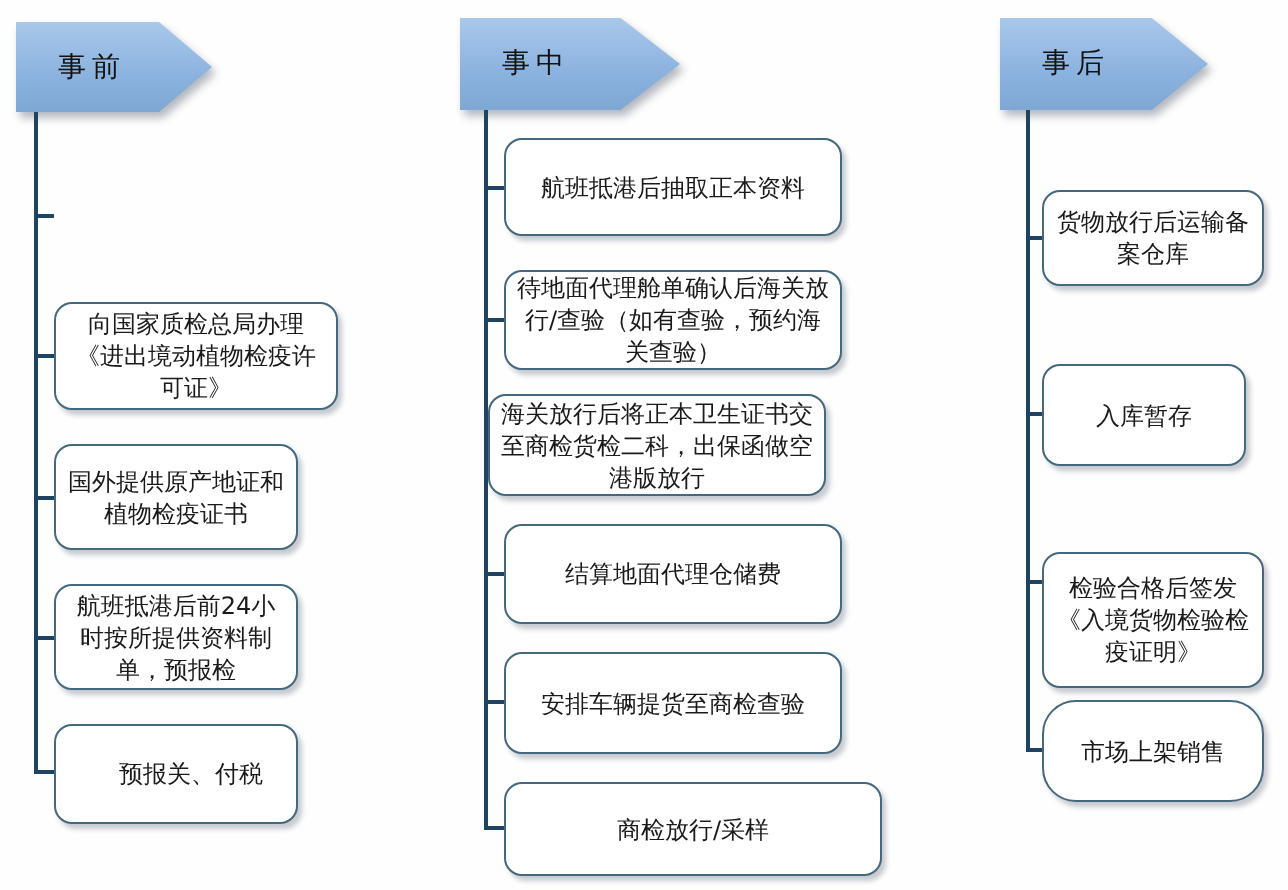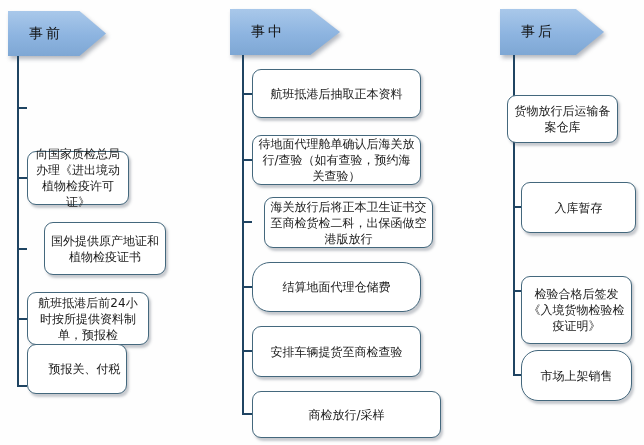--- a/index.html
+++ b/index.html
@@ -37,86 +37,86 @@
 <div id="stage">
 
   <div class="header-wrap" style="left:8px;top:11px;width:98px;height:45px;">
     <div class="header">事前</div>
   </div>
   <div class="vline" style="left:17px;top:56px;height:331px;"></div>
 
   <div class="stub" style="left:17px;top:107px;width:10px;"></div>
 
   <div class="stub" style="left:17px;top:177px;width:10px;"></div>
-  <div class="box" style="left:27px;top:151px;width:102px;height:54px;">
+  <div class="box" style="left:27px;top:151px;width:142px;height:54px;">
     <span>向国家质检总局办理《进出境动植物检疫许可证》</span>
   </div>
 
   <div class="stub" style="left:17px;top:248px;width:10px;"></div>
-  <div class="box" style="left:44px;top:222px;width:122px;height:53px;">
+  <div class="box" style="left:27px;top:222px;width:122px;height:53px;">
     <span>国外提供原产地证和植物检疫证书</span>
   </div>
 
   <div class="stub" style="left:17px;top:318px;width:10px;"></div>
   <div class="box" style="left:27px;top:292px;width:122px;height:53px;">
     <span>航班抵港后前24小时按所提供资料制单，预报检</span>
   </div>
 
   <div class="stub" style="left:17px;top:385px;width:10px;"></div>
-  <div class="box" style="left:27px;top:344px;width:100px;height:50px;padding-left:20px;">
+  <div class="box" style="left:27px;top:362px;width:122px;height:50px;padding-left:20px;">
     <span>预报关、付税</span>
   </div>
 
   <div class="header-wrap" style="left:230px;top:9px;width:110px;height:46px;">
     <div class="header">事中</div>
   </div>
   <div class="vline" style="left:242px;top:55px;height:359px;"></div>
 
   <div class="stub" style="left:242px;top:93px;width:10px;"></div>
   <div class="box" style="left:252px;top:69px;width:169px;height:49px;">
     <span>航班抵港后抽取正本资料</span>
   </div>
 
   <div class="stub" style="left:242px;top:159px;width:10px;"></div>
   <div class="box" style="left:252px;top:135px;width:169px;height:50px;">
     <span>待地面代理舱单确认后海关放行/查验（如有查验，预约海关查验）</span>
   </div>
 
   <div class="stub" style="left:242px;top:221px;width:10px;"></div>
-  <div class="box" style="left:264px;top:197px;width:169px;height:51px;">
+  <div class="box" style="left:244px;top:197px;width:169px;height:51px;">
     <span>海关放行后将正本卫生证书交至商检货检二科，出保函做空港版放行</span>
   </div>
 
   <div class="stub" style="left:242px;top:286px;width:10px;"></div>
-  <div class="box" style="left:252px;top:262px;width:169px;height:50px;border-radius:18px;">
+  <div class="box" style="left:252px;top:262px;width:169px;height:50px;">
     <span>结算地面代理仓储费</span>
   </div>
 
   <div class="stub" style="left:242px;top:350px;width:10px;"></div>
   <div class="box" style="left:252px;top:326px;width:169px;height:51px;text-align:right;">
     <span>安排车辆提货至商检查验</span>
   </div>
 
   <div class="stub" style="left:242px;top:413px;width:10px;"></div>
   <div class="box" style="left:252px;top:391px;width:189px;height:47px;">
     <span>商检放行/采样</span>
   </div>
 
   <div class="header-wrap" style="left:500px;top:9px;width:104px;height:46px;">
     <div class="header">事后</div>
   </div>
   <div class="vline" style="left:513px;top:55px;height:321px;"></div>
 
   <div class="stub" style="left:513px;top:118px;width:8px;"></div>
-  <div class="box" style="left:507px;top:95px;width:111px;height:48px;">
+  <div class="box" style="left:521px;top:95px;width:111px;height:48px;">
     <span>货物放行后运输备案仓库</span>
   </div>
 
   <div class="stub" style="left:513px;top:206px;width:8px;"></div>
-  <div class="box" style="left:521px;top:182px;width:115px;height:51px;">
+  <div class="box" style="left:521px;top:182px;width:102px;height:51px;">
     <span>入库暂存</span>
   </div>
 
   <div class="stub" style="left:513px;top:290px;width:8px;"></div>
   <div class="box" style="left:521px;top:276px;width:111px;height:68px;">
     <span>检验合格后签发《入境货物检验检疫证明》</span>
   </div>
 
   <div class="stub" style="left:513px;top:374px;width:8px;"></div>
   <div class="box" style="left:521px;top:350px;width:111px;height:51px;border-radius:17px;">

